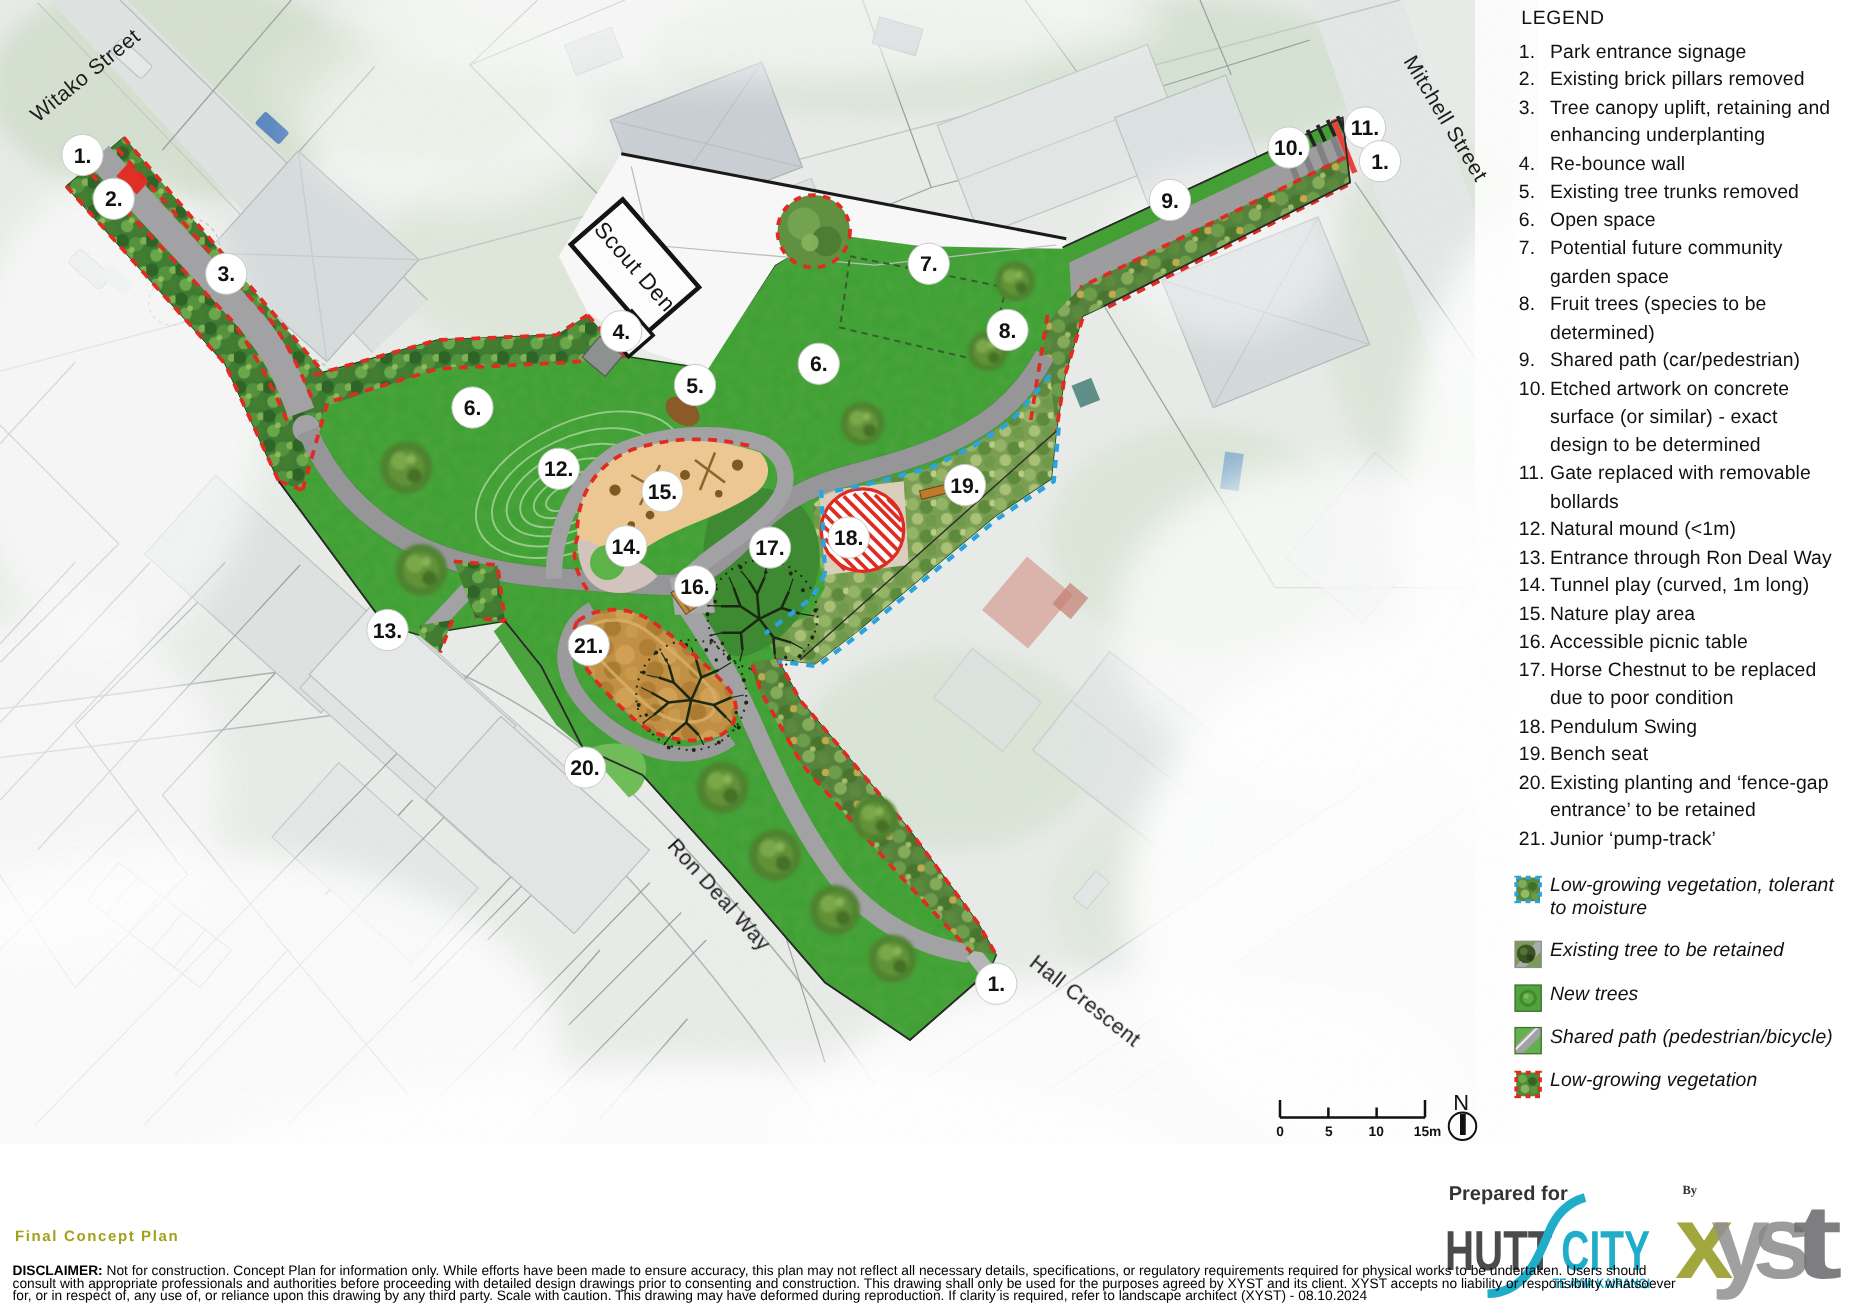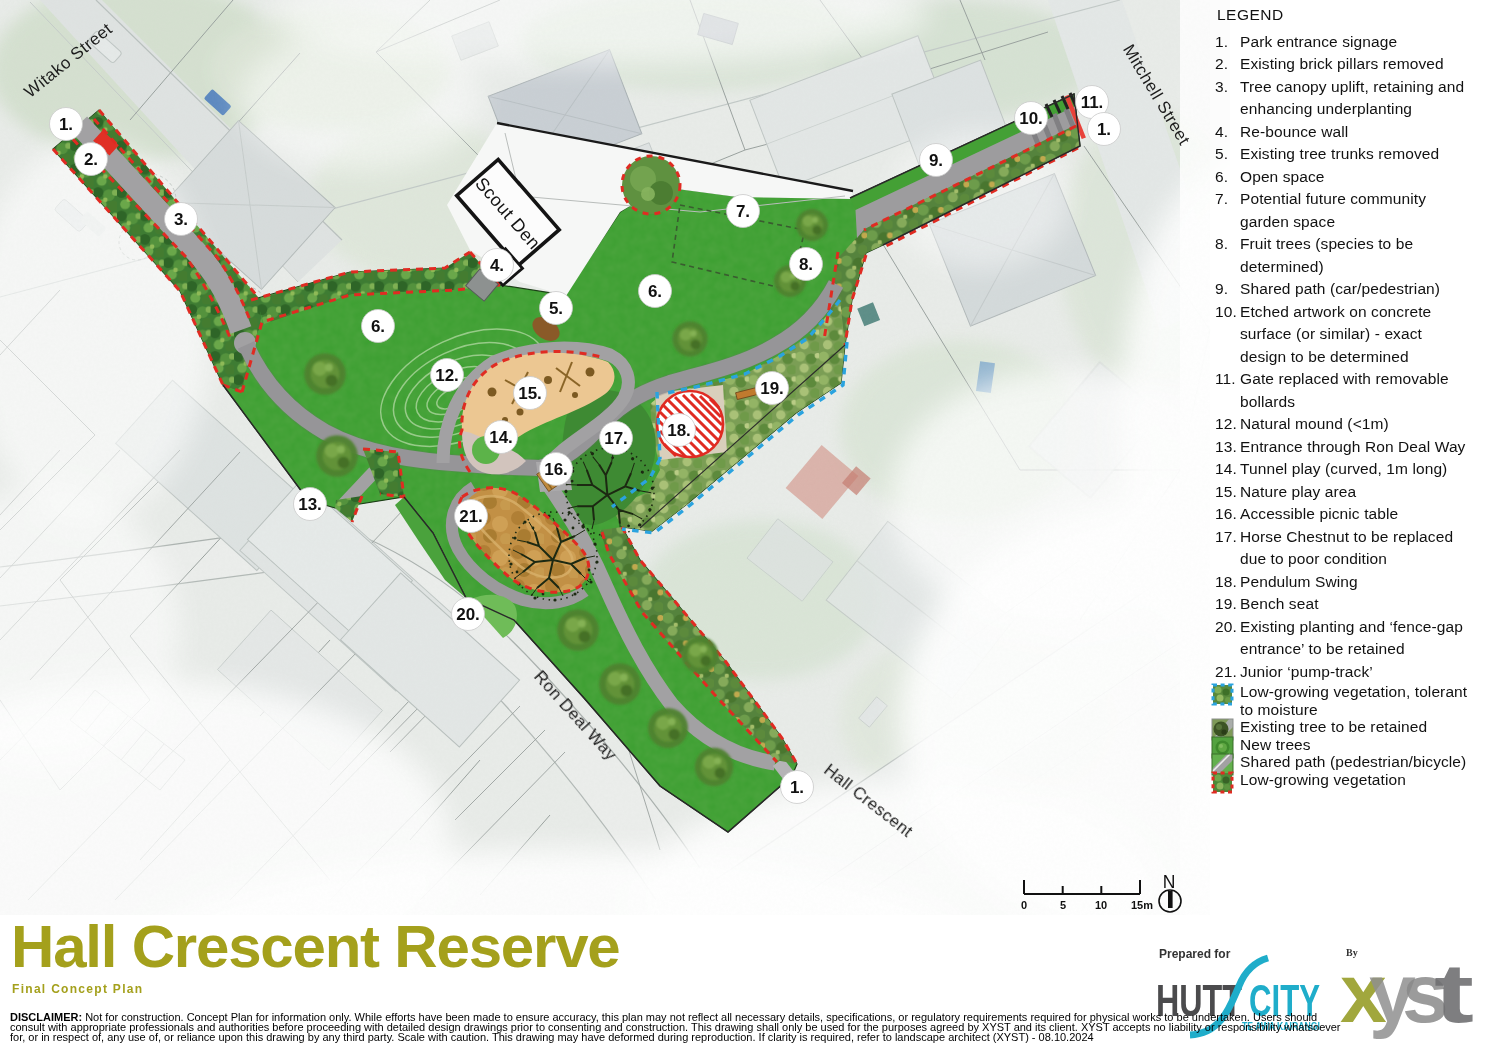--- a/index.html
+++ b/index.html
@@ -3,26 +3,26 @@
 <meta charset="utf-8">
 <style>
   html,body{margin:0;padding:0;background:#fff;}
   #page{position:relative;width:1500px;height:1050px;background:#ffffff;overflow:hidden;
         font-family:"Liberation Sans",sans-serif;}
   #map{position:absolute;left:0;top:0;}
   .lg{position:absolute;left:1211px;top:4px;width:288px;font-size:15.5px;color:#111;line-height:22.5px;letter-spacing:0.1px;}
   .lg h3{font-size:15.5px;font-weight:normal;margin:0 12px 4px 6px;letter-spacing:0.5px;}
   .li{position:relative;padding-left:29px;}
   .li .n{position:absolute;left:4px;}
-  .sy{position:relative;padding-left:29px;margin-top:0;line-height:17.5px;}
+  .sy{position:relative;padding-left:29px;margin-top:17px;line-height:17.5px;font-style:italic;}
   .sy svg{position:absolute;left:0;top:0px;}
   #title{position:absolute;left:11px;top:912px;color:#a4a01c;font-weight:bold;font-size:60px;letter-spacing:-1.2px;}
   #subtitle{position:absolute;left:12px;top:982px;color:#a4a01c;font-weight:bold;font-size:12px;letter-spacing:1.3px;}
   #disc{position:absolute;left:10px;top:1012px;width:1390px;font-size:11px;line-height:10.2px;color:#000;}
-  #prep{position:absolute;left:1159px;top:947px;font-size:12px;font-weight:bold;color:#333;}
+  #prep{position:absolute;left:1159px;top:947px;font-size:16px;font-weight:bold;color:#333;}
   #by{position:absolute;left:1346px;top:947px;font-size:10px;font-weight:bold;color:#333;font-family:Liberation Serif, serif;}
 </style>
 </head>
 <body>
 <div id="page">
 <svg id="map" width="1500" height="1050" viewBox="0 0 1500 1050">
 <defs>
   <filter id="blur8">
           <feGaussianBlur stdDeviation="8"></feGaussianBlur>
         </filter>
@@ -722,21 +722,20 @@
 <div class="sy"><svg width="23" height="23">
           <rect x="2" y="2" width="19" height="19" fill="#4c8a38"></rect>
           <circle cx="7" cy="7" r="3.5" fill="#6fa74b"></circle>
           <circle cx="15" cy="9" r="3.5" fill="#386326"></circle>
           <circle cx="9" cy="15" r="3.5" fill="#8ab35b"></circle>
           <circle cx="16" cy="16" r="3" fill="#5d9440"></circle>
           <rect x="2" y="2" width="19" height="19" fill="none" stroke="#e02b22" stroke-width="3" stroke-dasharray="4 3.6"></rect>
         </svg>Low-growing vegetation</div>
 </div>
 
-<div id="title">Hall Crescent Reserve</div>
 
 <div id="subtitle">Final Concept Plan</div>
 
 <div id="disc"><b>DISCLAIMER:</b> Not for construction. Concept Plan for information only. While efforts have been made to ensure accuracy, this plan may not reflect all necessary details, specifications, or regulatory requirements required for physical works to be undertaken. Users should<br>consult with appropriate professionals and authorities before proceeding with detailed design drawings prior to consenting and construction. This drawing shall only be used for the purposes agreed by XYST and its client. XYST accepts no liability or responsibility whatsoever<br>for, or in respect of, any use of, or reliance upon this drawing by any third party. Scale with caution. This drawing may have deformed during reproduction. If clarity is required, refer to landscape architect (XYST) - 08.10.2024</div>
 
 <div id="prep">Prepared for</div>
 
 <div id="by">By</div>
 </div>
 

